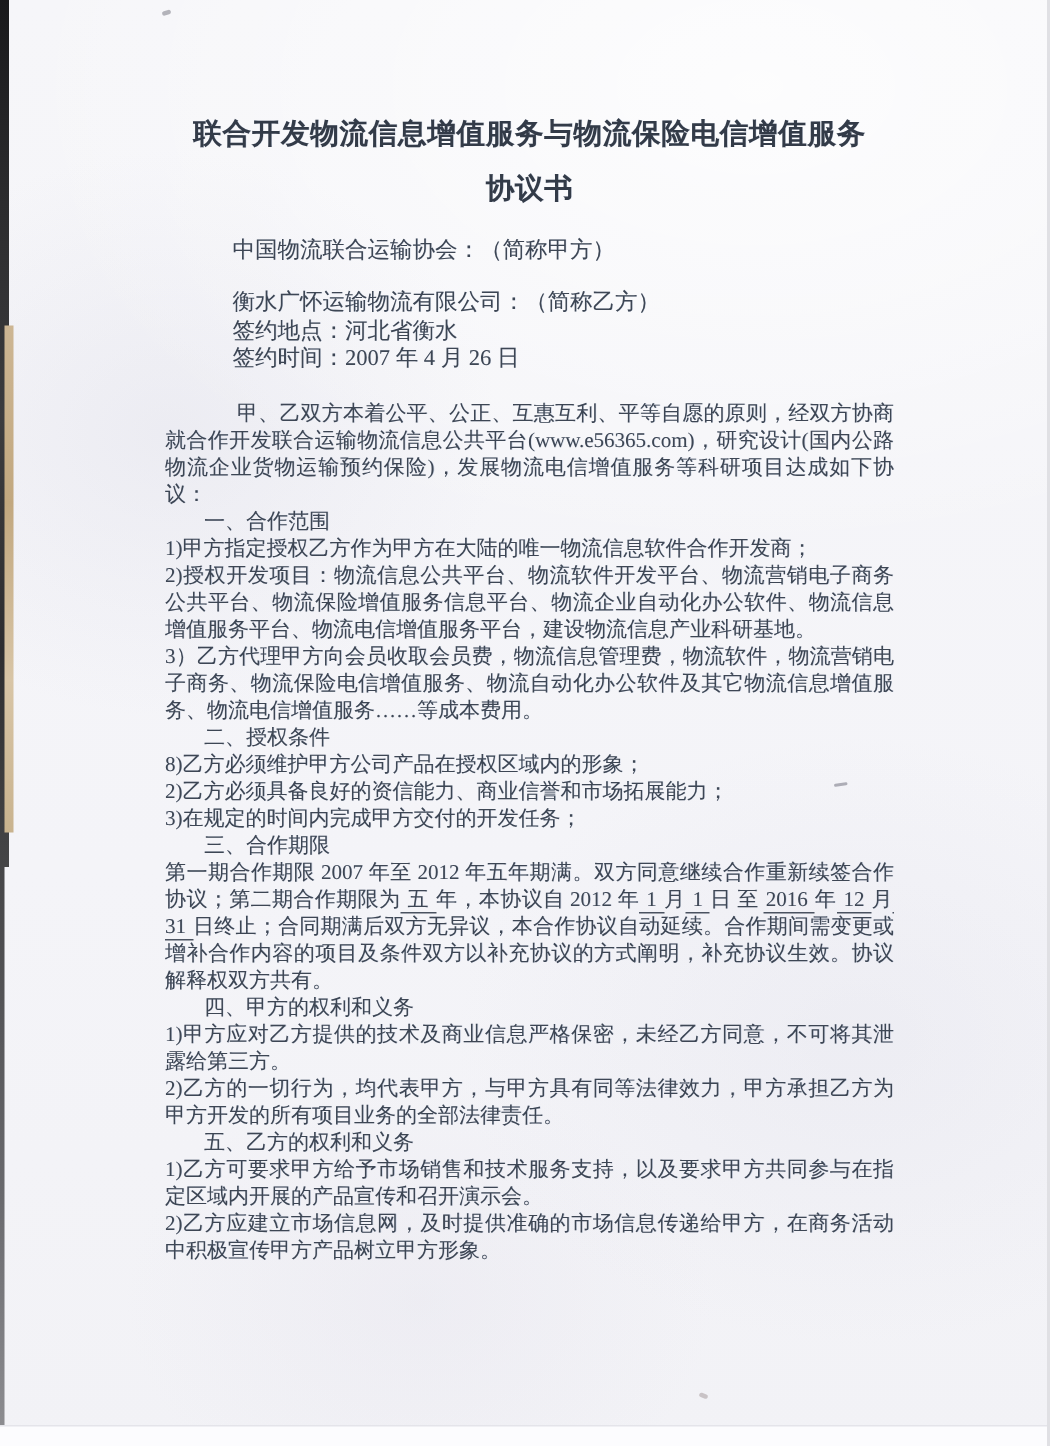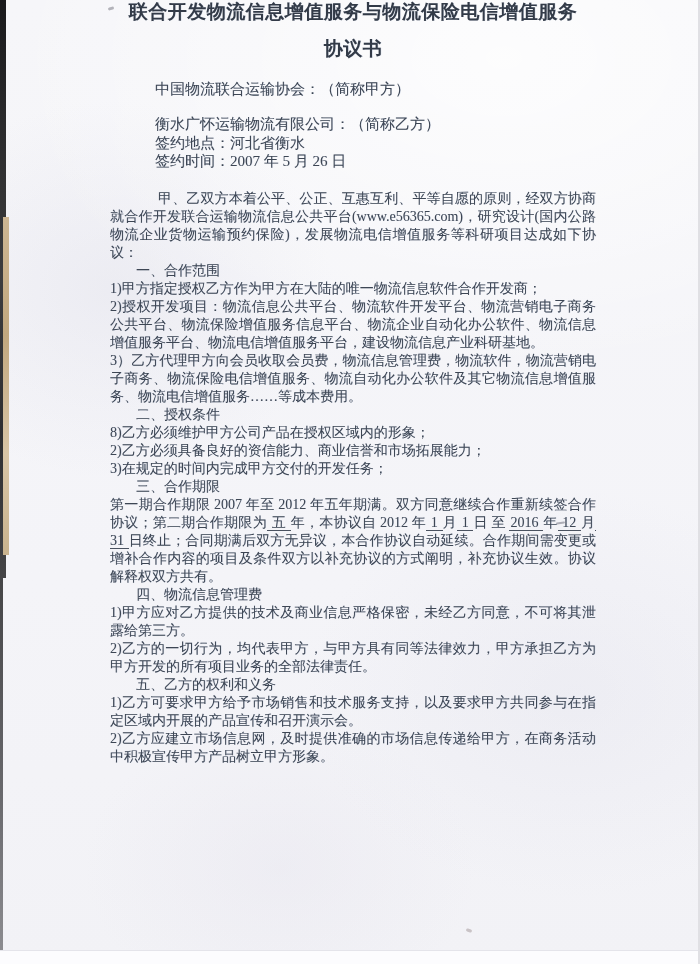--- a/index.html
+++ b/index.html
@@ -29,21 +29,21 @@
   .right-line{position:absolute;right:0;top:0;width:2px;height:964px;background:#e0e0e4;}
   .speck-a{position:absolute;left:108px;top:7px;width:6px;height:3px;background:#b3b3ba;transform:rotate(-15deg);border-radius:2px;}
   .speck-b{position:absolute;left:556px;top:522px;width:9px;height:2px;background:#adadb6;transform:rotate(-8deg);border-radius:1px;}
   .speck-c{position:absolute;left:466px;top:929px;width:6px;height:3px;background:#c9c3c6;transform:rotate(20deg);border-radius:2px;}
 
   
   .content{position:absolute;left:110px;top:0;width:486px;color:#3d4654;
     text-shadow:0.4px 0 rgba(64,96,150,0.22);}
   .title{font-weight:bold;font-size:19px;line-height:24px;text-align:center;color:#333b48;
     letter-spacing:0.5px;margin:0;}
-  .title1{}
+  .title1{margin-top:78px;font-family:Liberation Mono, monospace;}
   .title2{margin-top:13px;}
   .intro-line{font-size:15px;margin:0 0 0 45px;}
   .party{line-height:20px;}
   .party-a{margin-top:18px;}
   .party-b{margin-top:15px;}
   .sign{line-height:18px;}
   .sign-place{}
   .sign-date{margin-top:0;}
   .body-par{font-size:14px;line-height:18px;margin:0;text-align:justify;text-justify:inter-character;}
   .preamble{margin-top:20px;text-indent:48px;}
@@ -64,36 +64,36 @@
   <div class="speck-b"></div>
   <div class="speck-c"></div>
 
   <div class="content">
     <p class="title title1">联合开发物流信息增值服务与物流保险电信增值服务</p>
     <p class="title title2">协议书</p>
 
     <p class="intro-line party party-a">中国物流联合运输协会：（简称甲方）</p>
     <p class="intro-line party party-b">衡水广怀运输物流有限公司：（简称乙方）</p>
     <p class="intro-line sign sign-place">签约地点：河北省衡水</p>
-    <p class="intro-line sign sign-date">签约时间：2007 年 5 月 26 日</p>
+    <p class="intro-line sign sign-date">签约时间：2007 年 4 月 26 日</p>
 
     <p class="body-par preamble">甲、乙双方本着公平、公正、互惠互利、平等自愿的原则，经双方协商就合作开发联合运输物流信息公共平台(www.e56365.com)，研究设计(国内公路物流企业货物运输预约保险)，发展物流电信增值服务等科研项目达成如下协议：</p>
 
     <div>
         <p class="heading">一、合作范围</p>
         <p class="body-par"><span>1)甲方指定授权乙方作为甲方在大陆的唯一物流信息软件合作开发商；</span></p>
         <p class="body-par"><span>2)授权开发项目：物流信息公共平台、物流软件开发平台、物流营销电子商务公共平台、物流保险增值服务信息平台、物流企业自动化办公软件、物流信息增值服务平台、物流电信增值服务平台，建设物流信息产业科研基地。</span></p>
         <p class="body-par"><span>3）乙方代理甲方向会员收取会员费，物流信息管理费，物流软件，物流营销电子商务、物流保险电信增值服务、物流自动化办公软件及其它物流信息增值服务、物流电信增值服务……等成本费用。</span></p>
         <p class="heading">二、授权条件</p>
         <p class="body-par"><span>8)乙方必须维护甲方公司产品在授权区域内的形象；</span></p>
         <p class="body-par"><span>2)乙方必须具备良好的资信能力、商业信誉和市场拓展能力；</span></p>
         <p class="body-par"><span>3)在规定的时间内完成甲方交付的开发任务；</span></p>
         <p class="heading">三、合作期限</p>
         <p class="body-par"><span>第一期合作期限 2007 年至 2012 年五年期满。双方同意继续合作重新续签合作协议；第二期合作期限为</span><span class="fill"> 五 </span><span>年，本协议自 2012 年</span><span class="fill"> 1 </span><span>月</span><span class="fill"> 1 </span><span>日 至 </span><span class="fill"> 2016 </span><span>年</span><span class="fill"> 12 </span><span>月</span><span class="fill"> 31 </span><span>日终止；合同期满后双方无异议，本合作协议自动延续。合作期间需变更或增补合作内容的项目及条件双方以补充协议的方式阐明，补充协议生效。协议解释权双方共有。</span></p>
-        <p class="heading">四、物流信息管理费</p>
+        <p class="heading">四、甲方的权利和义务</p>
         <p class="body-par"><span>1)甲方应对乙方提供的技术及商业信息严格保密，未经乙方同意，不可将其泄露给第三方。</span></p>
         <p class="body-par"><span>2)乙方的一切行为，均代表甲方，与甲方具有同等法律效力，甲方承担乙方为甲方开发的所有项目业务的全部法律责任。</span></p>
         <p class="heading">五、乙方的权利和义务</p>
         <p class="body-par"><span>1)乙方可要求甲方给予市场销售和技术服务支持，以及要求甲方共同参与在指定区域内开展的产品宣传和召开演示会。</span></p>
         <p class="body-par"><span>2)乙方应建立市场信息网，及时提供准确的市场信息传递给甲方，在商务活动中积极宣传甲方产品树立甲方形象。</span></p>
       </div>
   </div>
 </div>
 
 </body></html>

